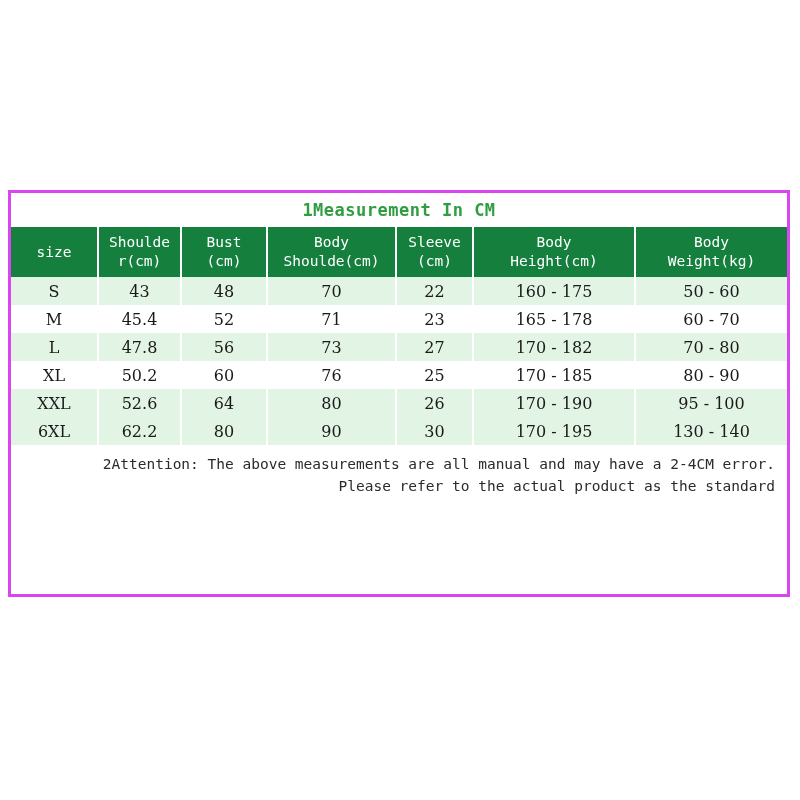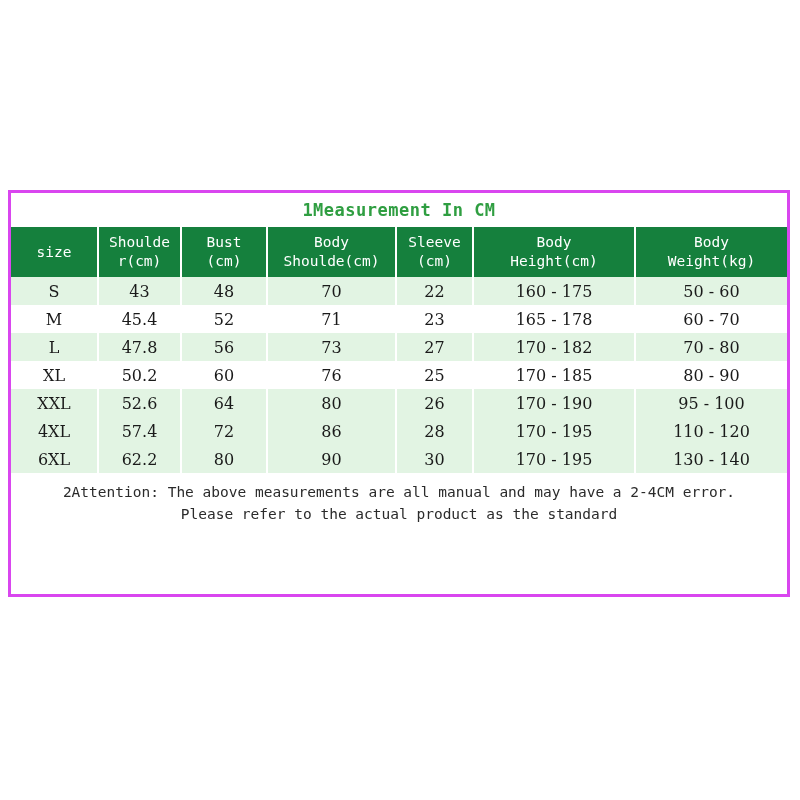--- a/index.html
+++ b/index.html
@@ -112,20 +112,21 @@
     box-sizing: border-box;
     text-align: center;
     font-family: "DejaVu Sans Mono", "Liberation Mono", monospace;
     font-size: 14.5px;
     color: #2b2b2b;
     line-height: 1.55;
   }
   .chart-note .note-line {
     display: block;
     white-space: nowrap;
+    text-align: right;
   }
 </style>
 </head>
 <body>
 
 <div class="chart-frame">
 
   <div class="chart-title">1Measurement In CM</div>
 
   <table class="size-table">
@@ -209,29 +210,20 @@
         <tr class="stripe-on">
           <td>XXL</td>
           <td>52.6</td>
           <td>64</td>
           <td>80</td>
           <td>26</td>
           <td>170 - 190</td>
           <td>95 - 100</td>
         </tr>
         <tr class="stripe-on">
-          <td>4XL</td>
-          <td>57.4</td>
-          <td>72</td>
-          <td>86</td>
-          <td>28</td>
-          <td>170 - 195</td>
-          <td>110 - 120</td>
-        </tr>
-        <tr class="stripe-on">
           <td>6XL</td>
           <td>62.2</td>
           <td>80</td>
           <td>90</td>
           <td>30</td>
           <td>170 - 195</td>
           <td>130 - 140</td>
         </tr>
       </tbody>
   </table>

